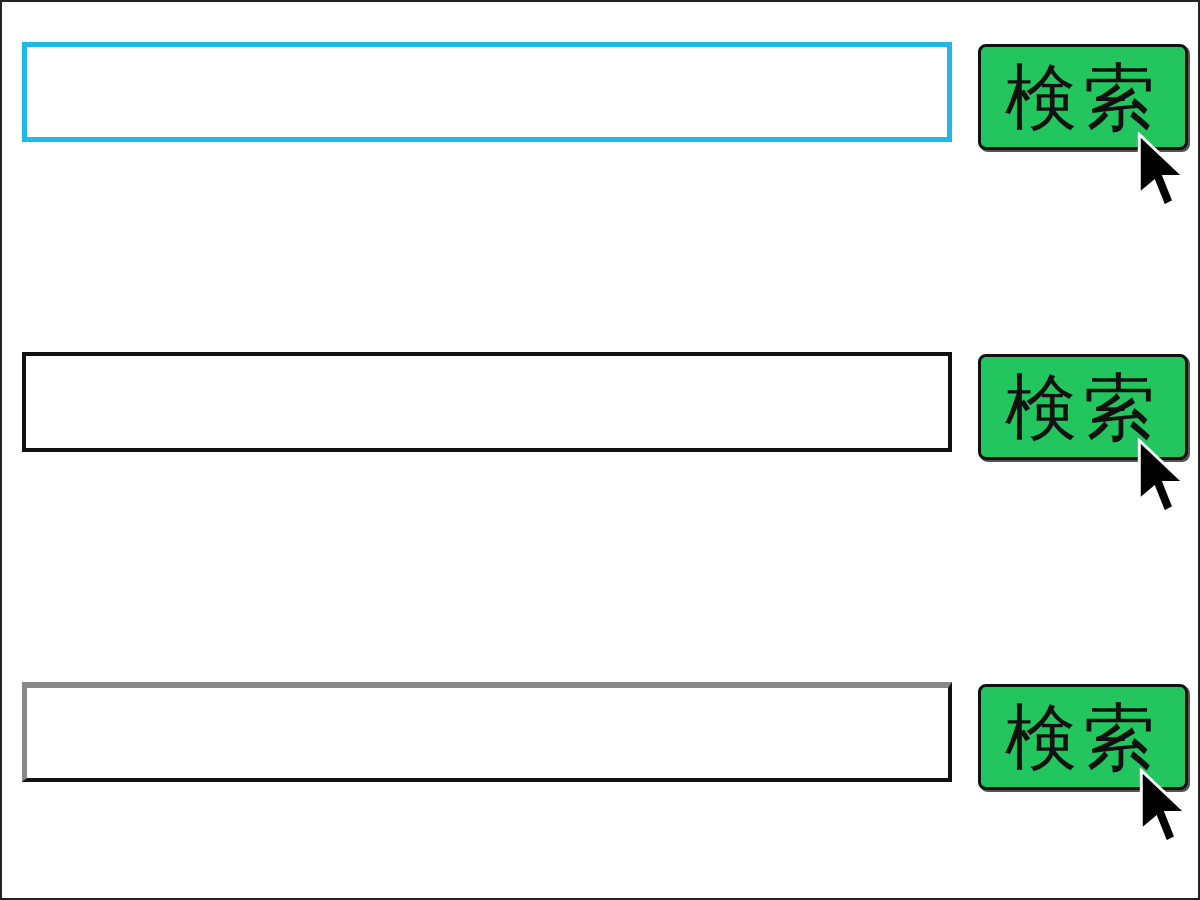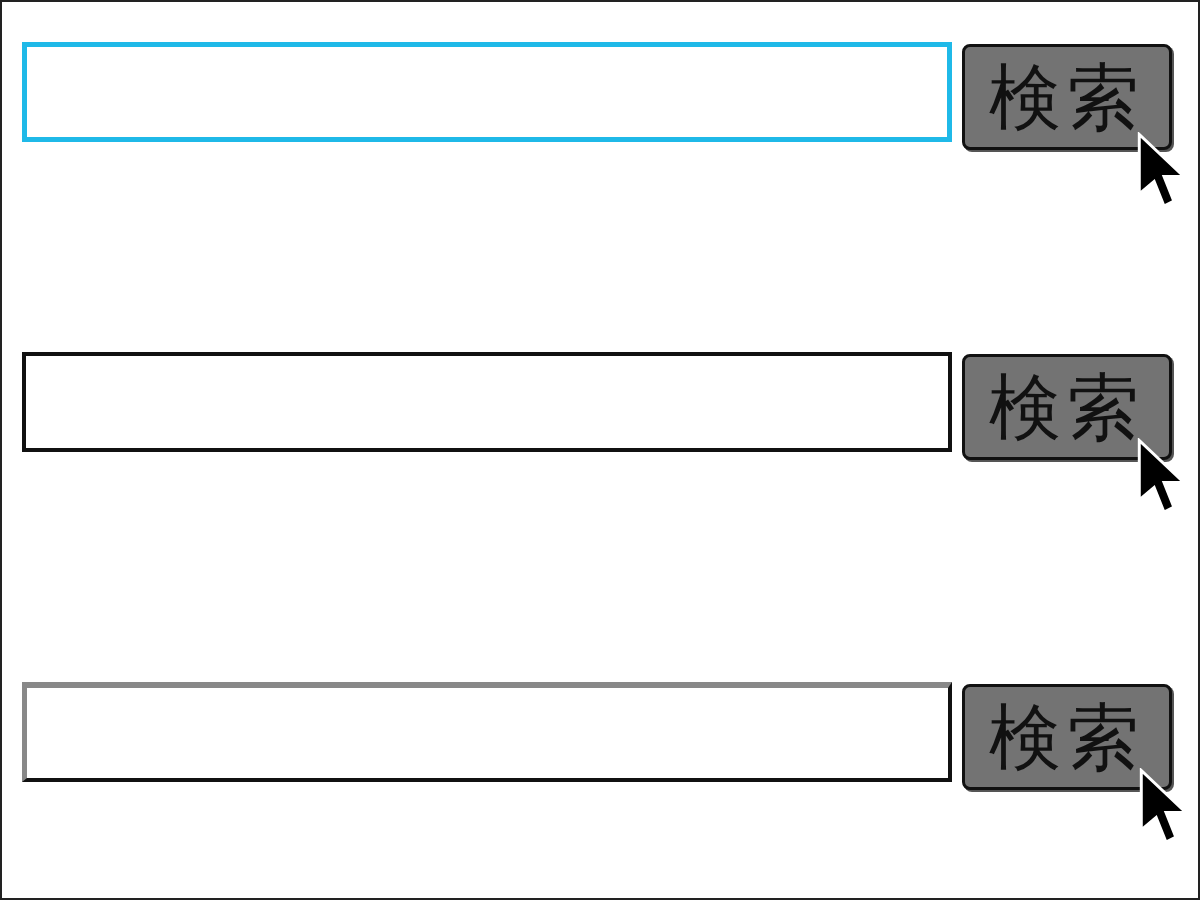--- a/index.html
+++ b/index.html
@@ -40,25 +40,25 @@
     .search-input.plain {
       border: 4px solid #111;
     }
     .search-input.inset {
       border: 4px solid #111;
       border-top: 6px solid #888;
       border-left: 5px solid #888;
     }
 
     .search-button {
-      margin-left: 10px;
+      margin-left: 26px;
       margin-top: 2px;
       width: 210px;
       height: 106px;
-      background: #737373;
+      background: #22c55e;
       border: 3px solid #111;
       border-radius: 8px;
       font-size: 72px;
       line-height: 1;
       letter-spacing: 6px;
       color: #111;
       cursor: pointer;
       display: flex;
       align-items: center;
       justify-content: center;

